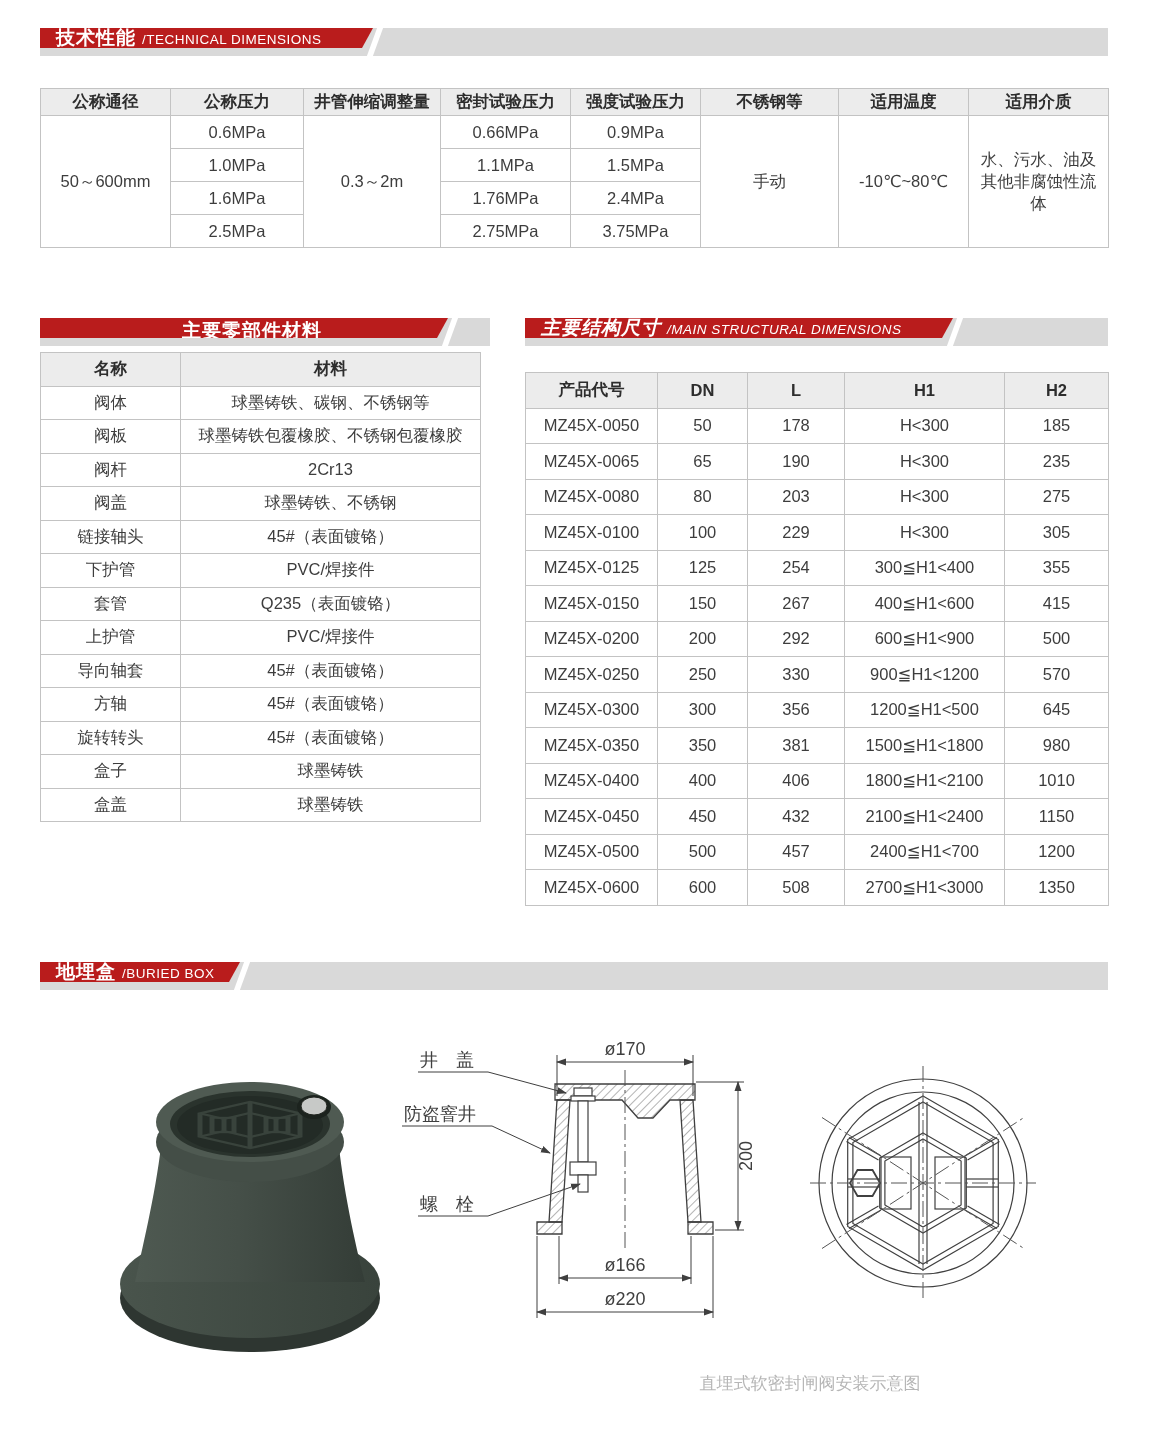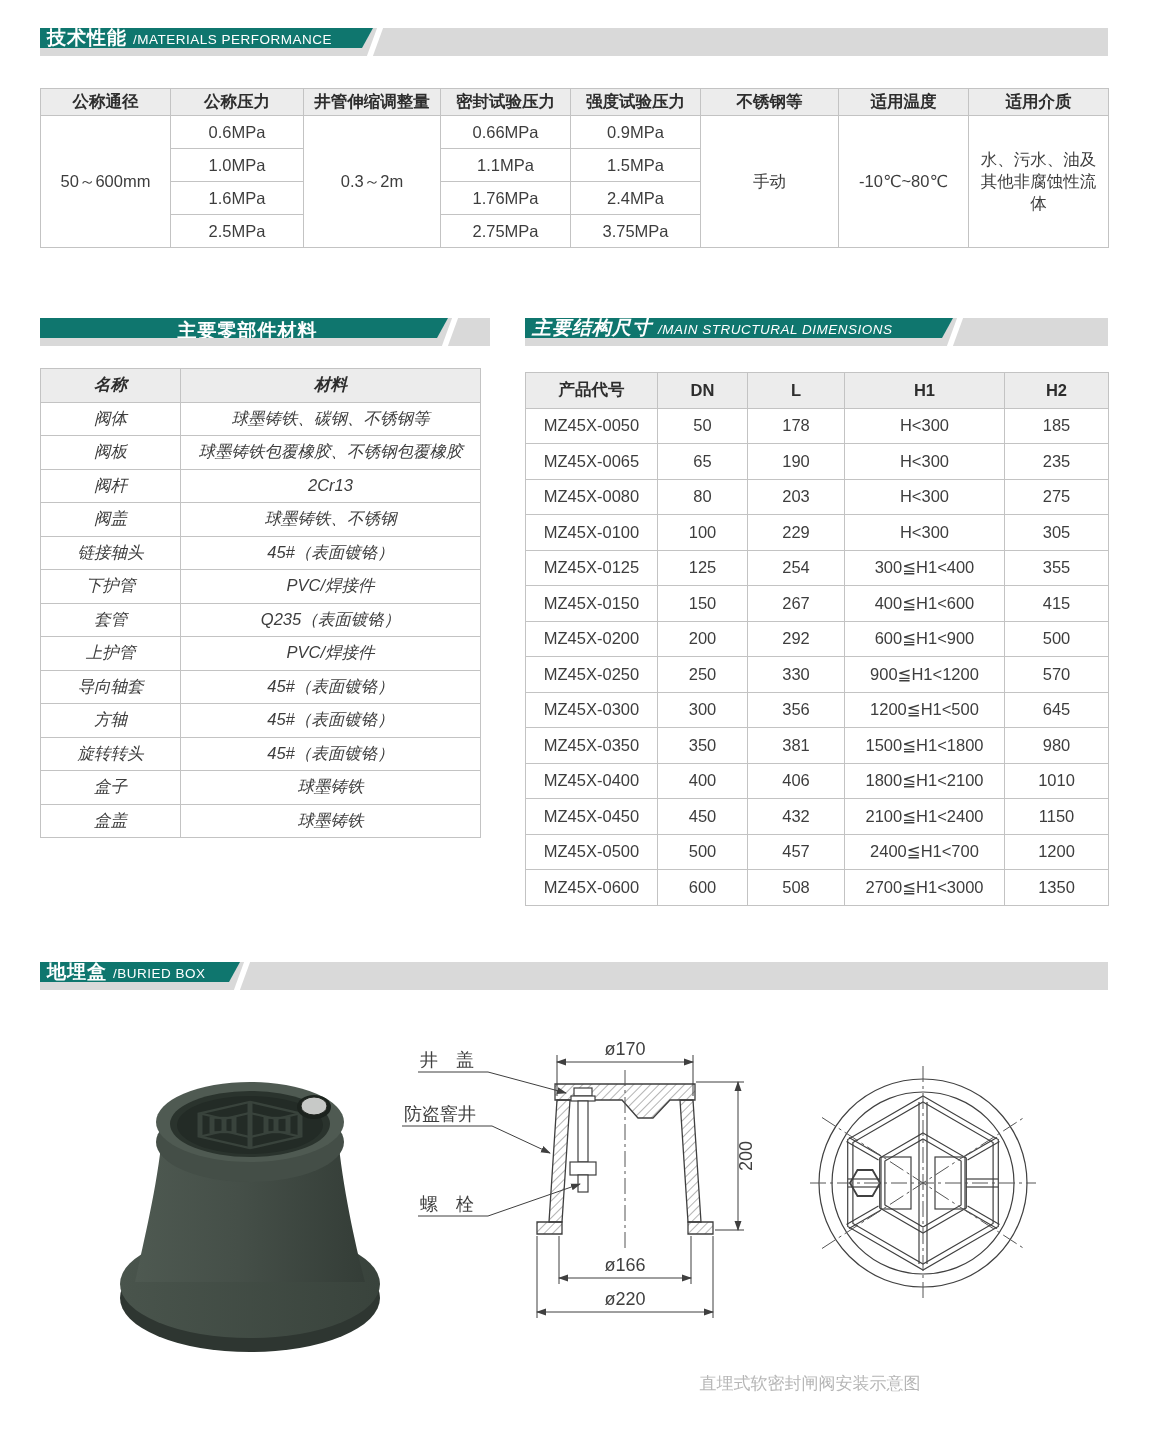--- a/index.html
+++ b/index.html
@@ -1,56 +1,56 @@
 <!DOCTYPE html>
 <html><head>
 <meta charset="utf-8">
 <style>
   html,body{margin:0;padding:0;background:#fff;}
   .page{position:relative;width:1151px;height:1442px;background:#ffffff;overflow:hidden;
         font-family:"Liberation Sans","DejaVu Sans",sans-serif;color:#3d3d3d;}
   
   .sec-bar{position:absolute;height:28px;}
   .bar-gray{position:absolute;inset:0;background:#d9d9d9;}
-  .bar-blue{position:absolute;left:0;top:0;bottom:8px;background:#0f766e;
+  .bar-blue{position:absolute;left:0;top:0;bottom:8px;background:#b91c1c;
             clip-path:polygon(0 0,100% 0,calc(100% - 11px) 100%,0 100%);
-            display:flex;align-items:center;padding-left:7px;box-sizing:border-box;z-index:2;}
+            display:flex;align-items:center;padding-left:16px;box-sizing:border-box;z-index:2;}
   .bar-slash{position:absolute;top:0;bottom:0;width:6px;background:#ffffff;
              transform:skewX(-20deg);z-index:3;}
   .t-zh{color:#fff;font-size:19px;font-weight:bold;letter-spacing:1px;white-space:nowrap;}
   .t-en{color:#fff;font-size:13.5px;margin-left:6px;margin-top:3px;letter-spacing:.5px;white-space:nowrap;}
   
   table{border-collapse:collapse;table-layout:fixed;position:absolute;background:#fff;
         border:1px solid #a9a9a9;}
   th,td{border:1px solid #c3c3c3;text-align:center;vertical-align:middle;
         font-size:16.5px;color:#3d3d3d;padding:2px 8px;box-sizing:border-box;}
   th{background:#ececec;font-weight:bold;color:#2d2d2d;}
   .perf{left:40px;top:88px;width:1068px;}
   .perf tr.head{height:26px;padding-left:8px;}
   .perf tr{height:33px;}
-  .mat{left:40px;top:368px;width:440px;font-style:italic;}
+  .mat{left:40px;top:352px;width:440px;}
   .mat tr{height:33.5px;}
   .dim{left:525px;top:372px;width:583px;padding-left:36px;}
   .dim tr{height:35.5px;}
   
   .draw{position:absolute;}
   .cap{position:absolute;left:600px;top:1372px;width:420px;text-align:center;
        color:#b6b6b6;font-size:17px;}
   svg text{font-family:"Liberation Sans","DejaVu Sans",sans-serif;}
 </style>
 </head>
 <body>
 
 <div class="page">
 
   <div class="sec-bar" style="left:40px;top:28px;width:1068px;">
     <div class="bar-gray"></div>
     <div class="bar-blue" style="width:333px;">
       <span class="t-zh">技术性能</span>
-      <span class="t-en">/MATERIALS PERFORMANCE</span>
+      <span class="t-en">/TECHNICAL DIMENSIONS</span>
     </div>
     <div class="bar-slash" style="left:332px;"></div>
   </div>
 
   <table class="perf">
     <colgroup>
         <col style="width:130px">
         <col style="width:133px">
         <col style="width:137px">
         <col style="width:130px">

